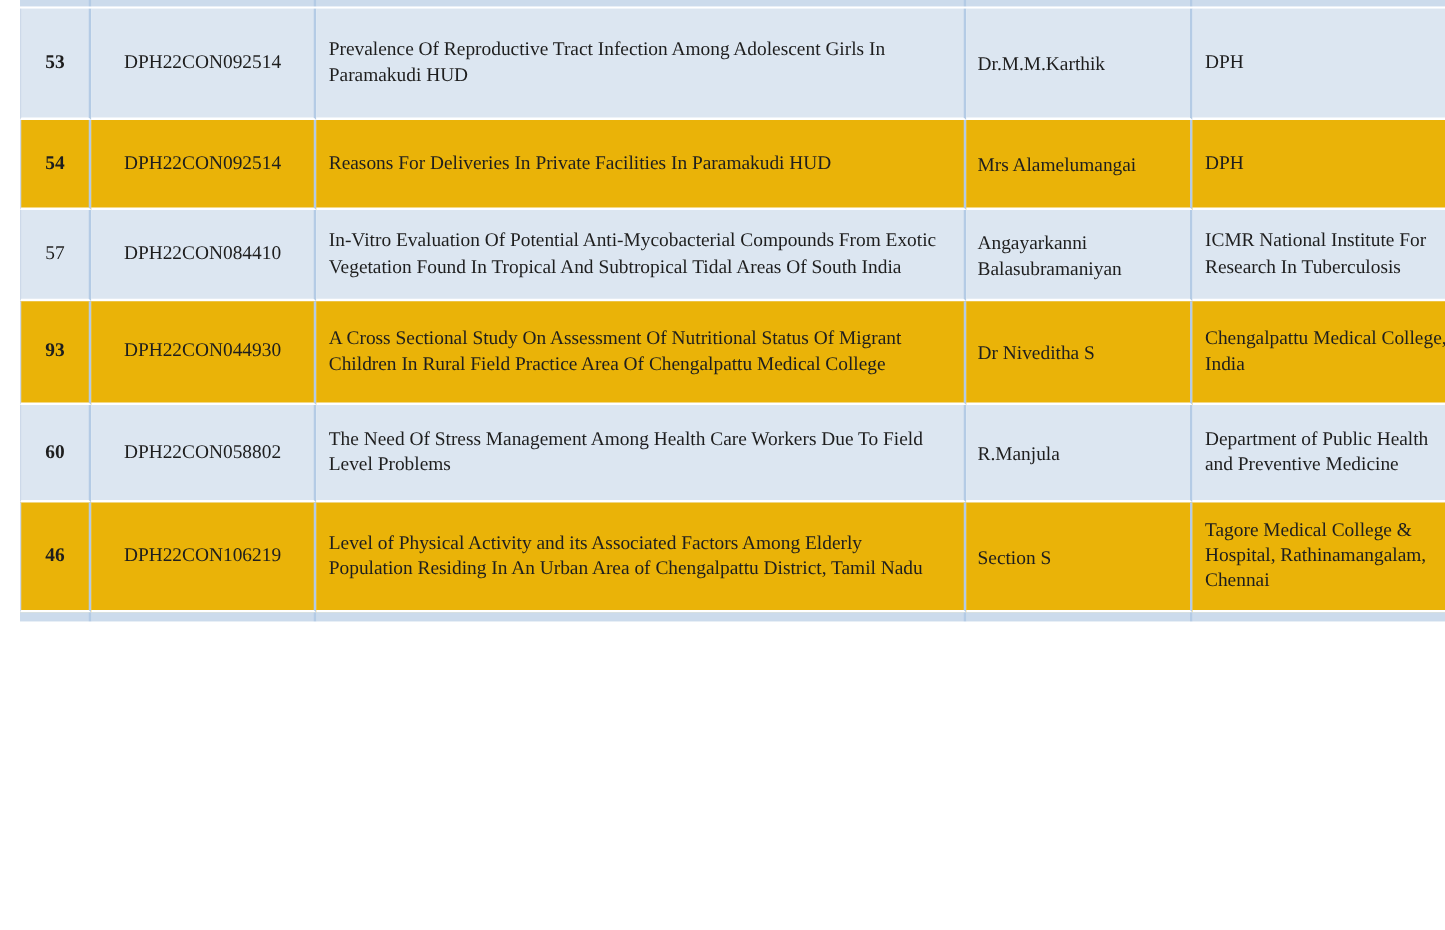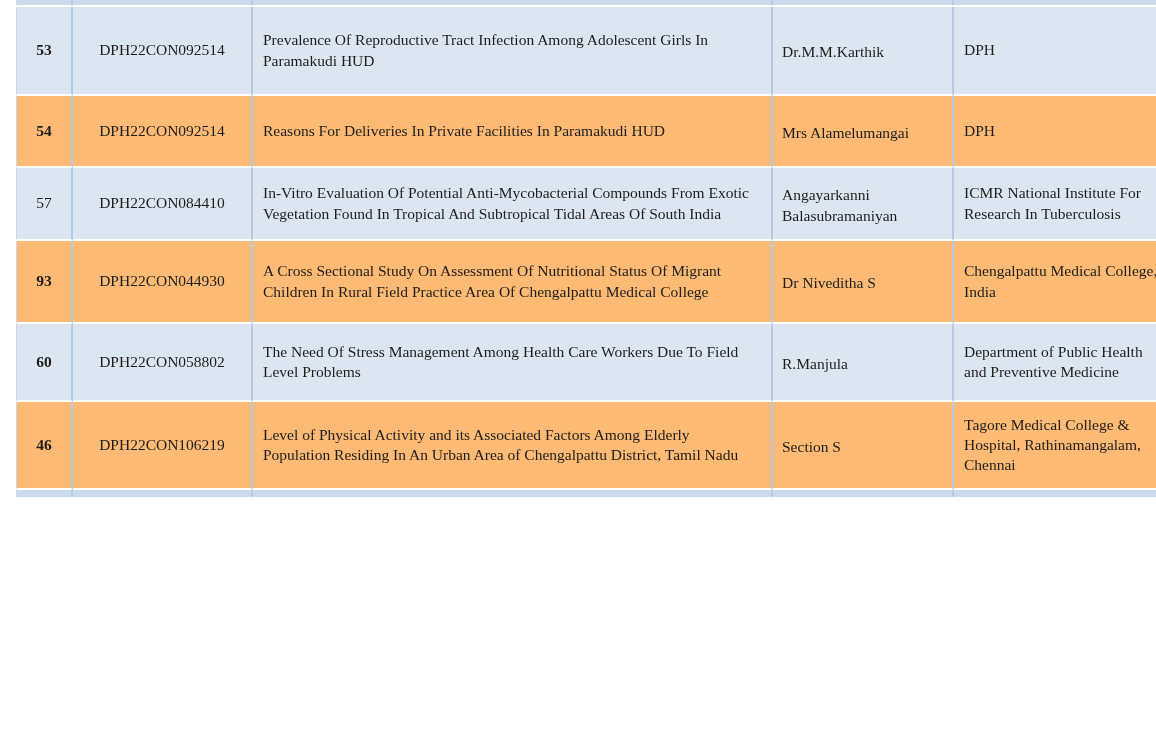--- a/index.html
+++ b/index.html
@@ -33,21 +33,21 @@
     width:1156px;border-collapse:separate;border-spacing:0;table-layout:fixed;
   }
   col.c1{width:57px;} col.c2{width:180px;} col.c3{width:520px;}
   col.c4{width:181px;} col.c5{width:218px;}
 
   td{
     vertical-align:middle;
     font-size:15.5px;line-height:1.3;
     border-right:2px solid var(--vborder);
     border-bottom:2px solid var(--hborder);
-    background:#fdba74;
+    background:#eab308;
     padding:4px 10px;
     overflow:hidden;
   }
   td:first-child{border-left:1px solid #cdd9e9;}
   td:last-child{border-right:1px solid #cdd9e9;}
   tbody tr:nth-child(odd) td{background:var(--band);}
 
   td.col-num{text-align:center;font-weight:700;padding:4px 2px;}
   tbody tr:nth-child(3) td.col-num{font-weight:400;} 
   td.col-id{text-align:center;padding:4px 20px;}

